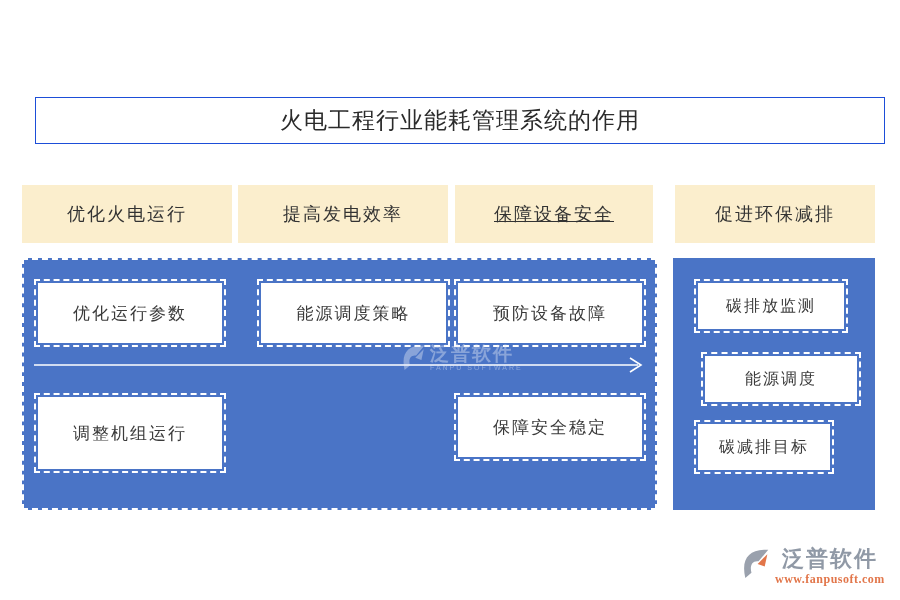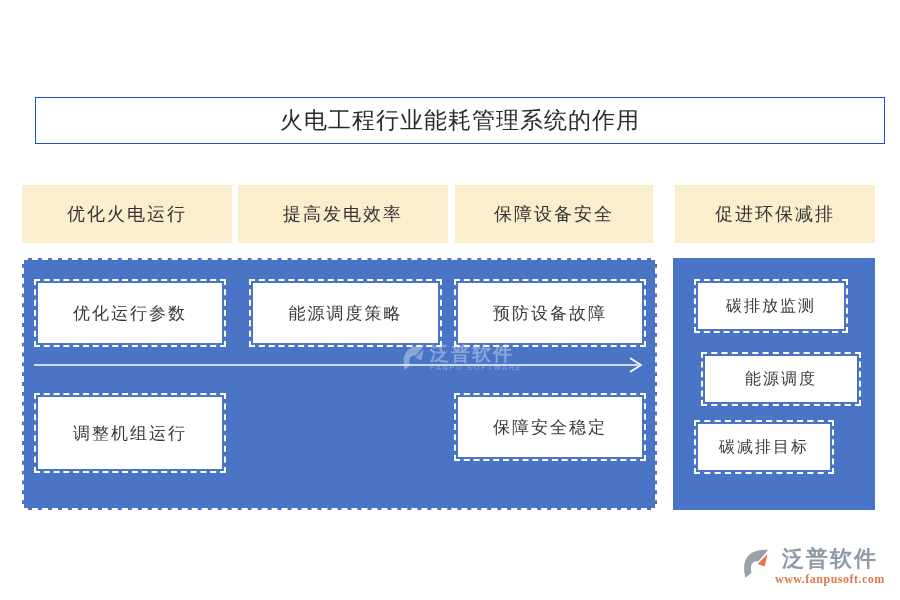--- a/index.html
+++ b/index.html
@@ -29,21 +29,21 @@
     position: absolute;
     top: 185px; height: 58px;
     background: #fbeecd;
     display: flex; align-items: center; justify-content: center;
     font-size: 18px;
     color: #333333;
     letter-spacing: 2px;
   }
   .hb1 { left: 22px;  width: 210px; }
   .hb2 { left: 238px; width: 210px; }
-  .hb3 { left: 455px; width: 198px; }
+  .hb3 { left: 455px; width: 198px; text-decoration: underline; }
   .hb4 { left: 675px; width: 200px; }
 
   .main-panel {
     position: absolute;
     left: 22px; top: 258px;
     width: 635px; height: 252px;
     background: #4a74c6;
     border: 2px dashed #ffffff;
   }
   .side-panel {
@@ -57,21 +57,21 @@
     background: #ffffff;
     outline: 2px dashed #ffffff;
     outline-offset: 2px;
     display: flex; align-items: center; justify-content: center;
     font-size: 17px;
     color: #3a3a3a;
     letter-spacing: 2px;
   }
   
   .mb1 { left: 38px;  top: 283px; width: 184px; height: 60px; }
-  .mb2 { left: 253px; top: 283px; width: 185px; height: 60px; }
+  .mb2 { left: 261px; top: 283px; width: 185px; height: 60px; }
   .mb3 { left: 458px; top: 283px; width: 184px; height: 60px; }
   .mb4 { left: 38px;  top: 397px; width: 184px; height: 72px; }
   .mb5 { left: 253px; top: 397px; width: 185px; height: 60px; }
   .mb6 { left: 458px; top: 397px; width: 184px; height: 60px; }
   
   .sb1 { left: 698px; top: 283px; width: 146px; height: 46px; font-size: 16px; }
   .sb2 { left: 705px; top: 356px; width: 152px; height: 46px; font-size: 16px; }
   .sb3 { left: 698px; top: 424px; width: 132px; height: 46px; font-size: 16px; }
 
   .flow-arrow {

